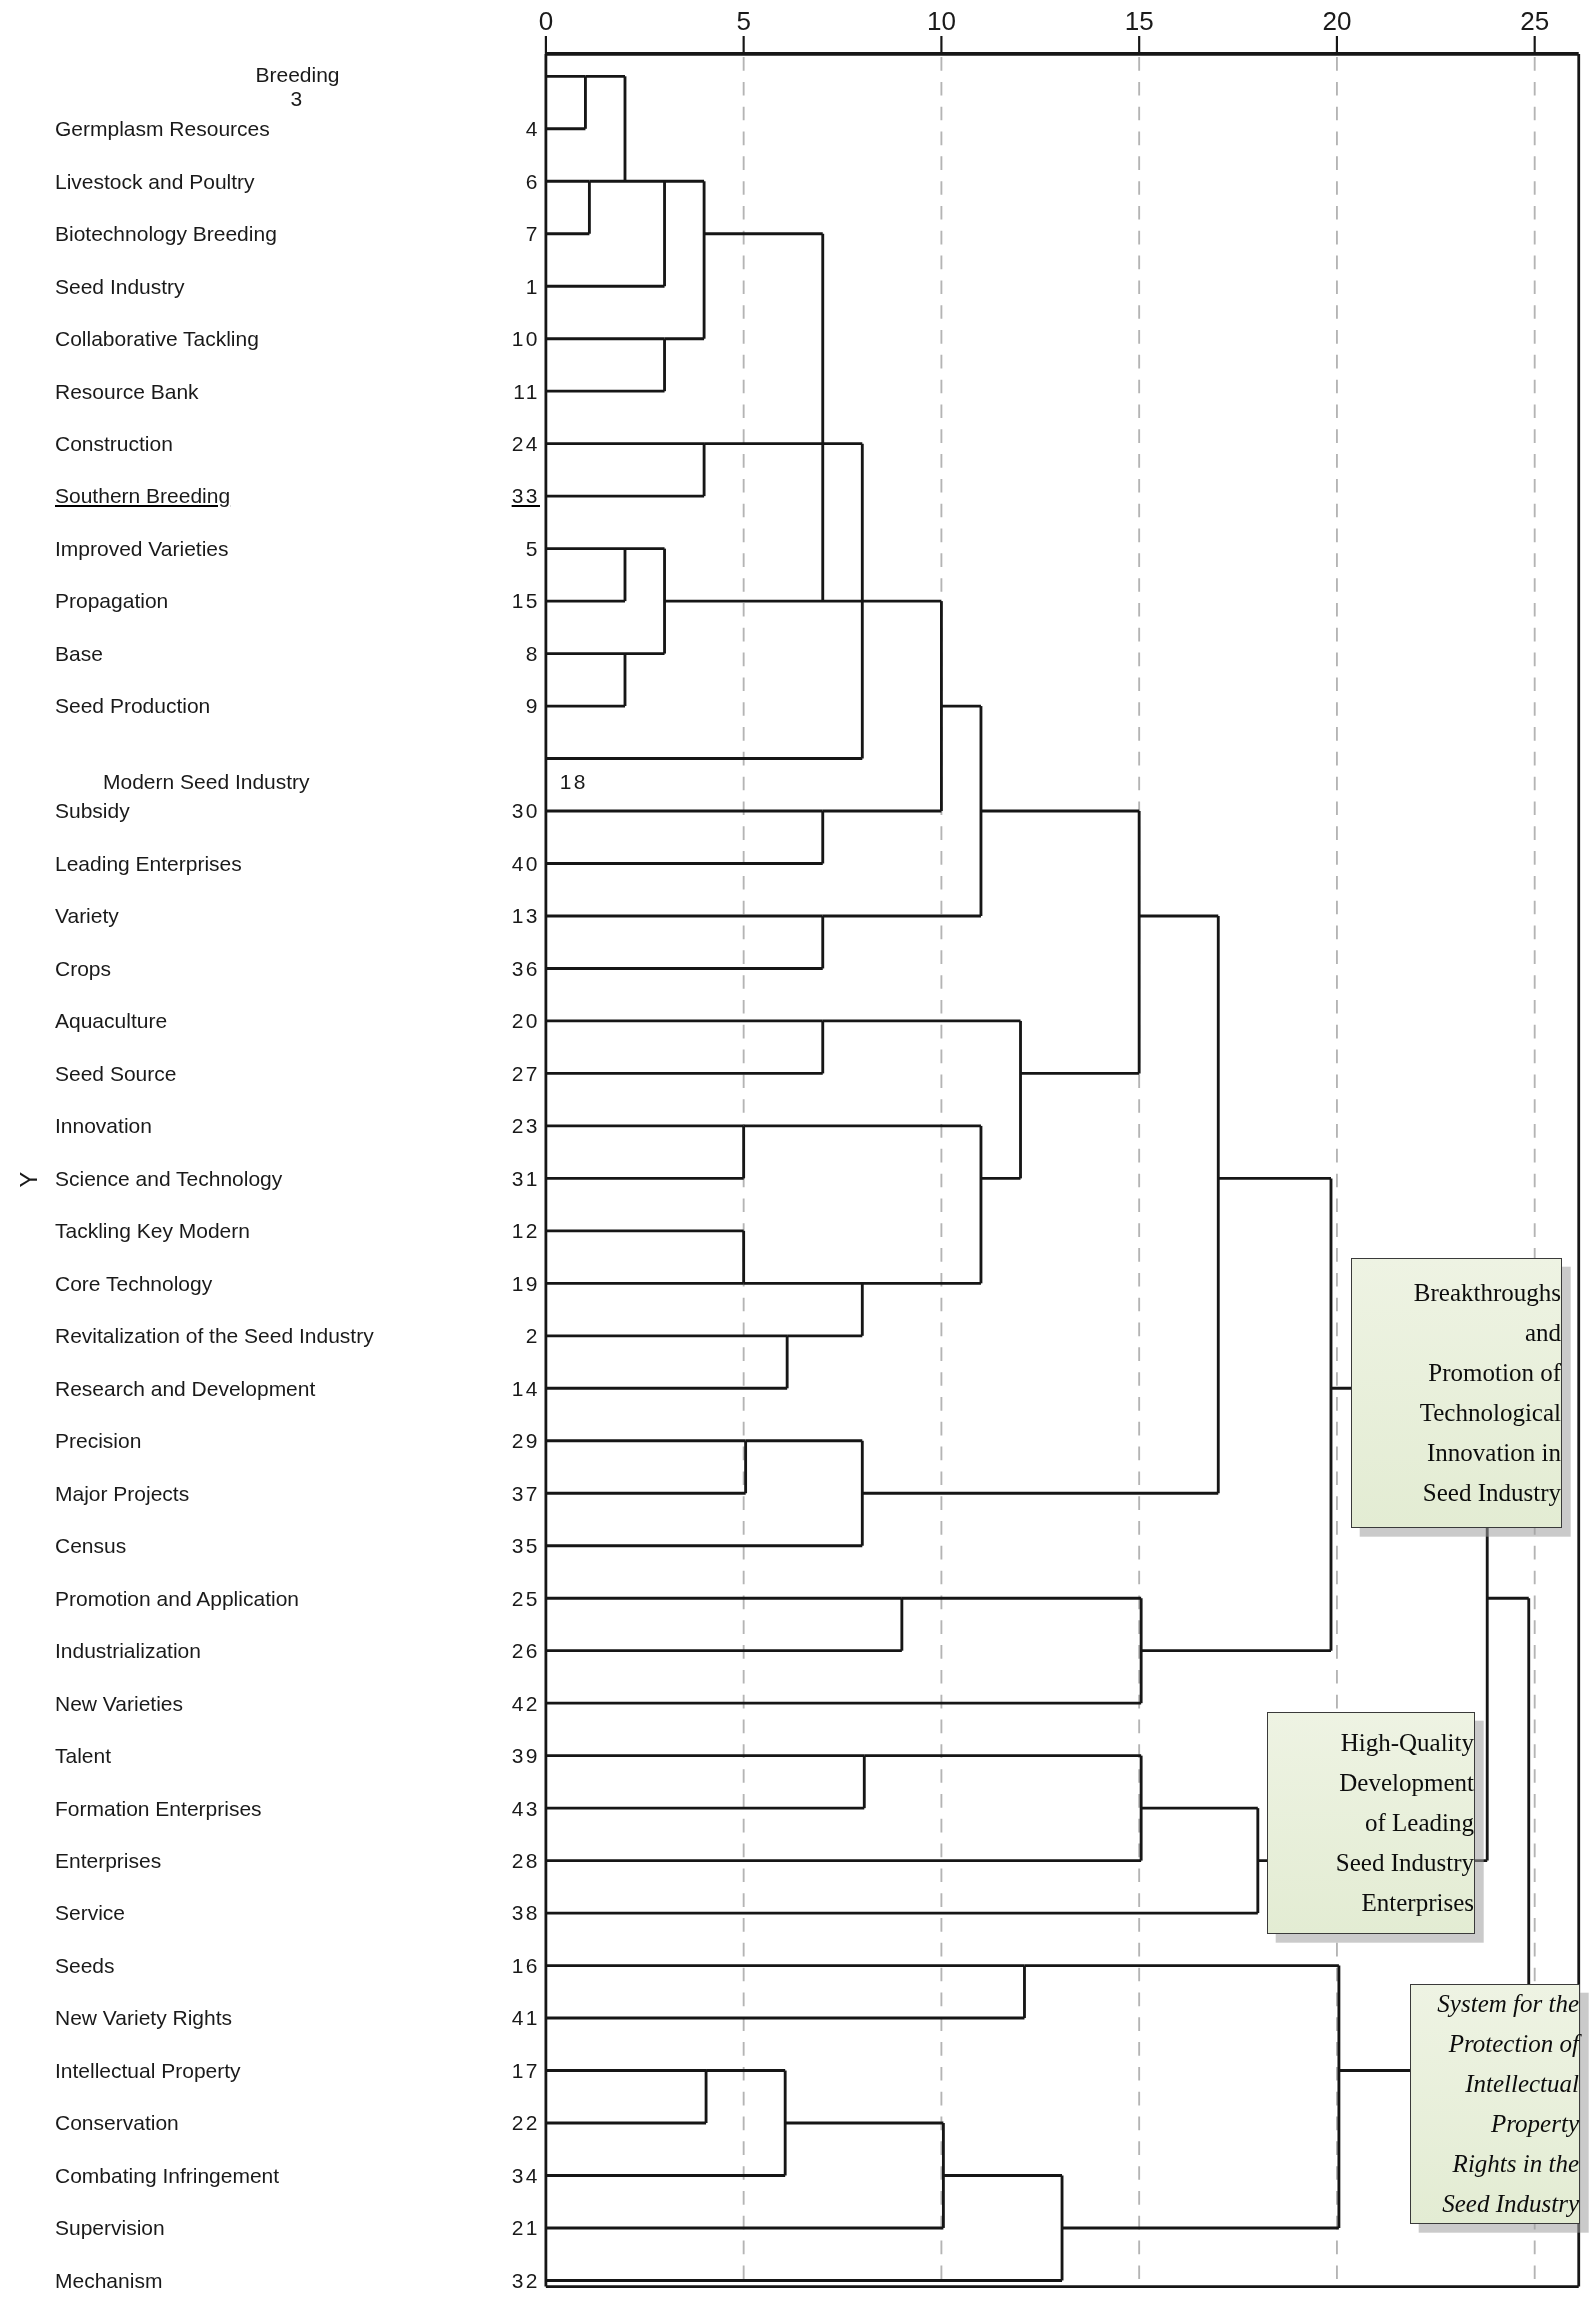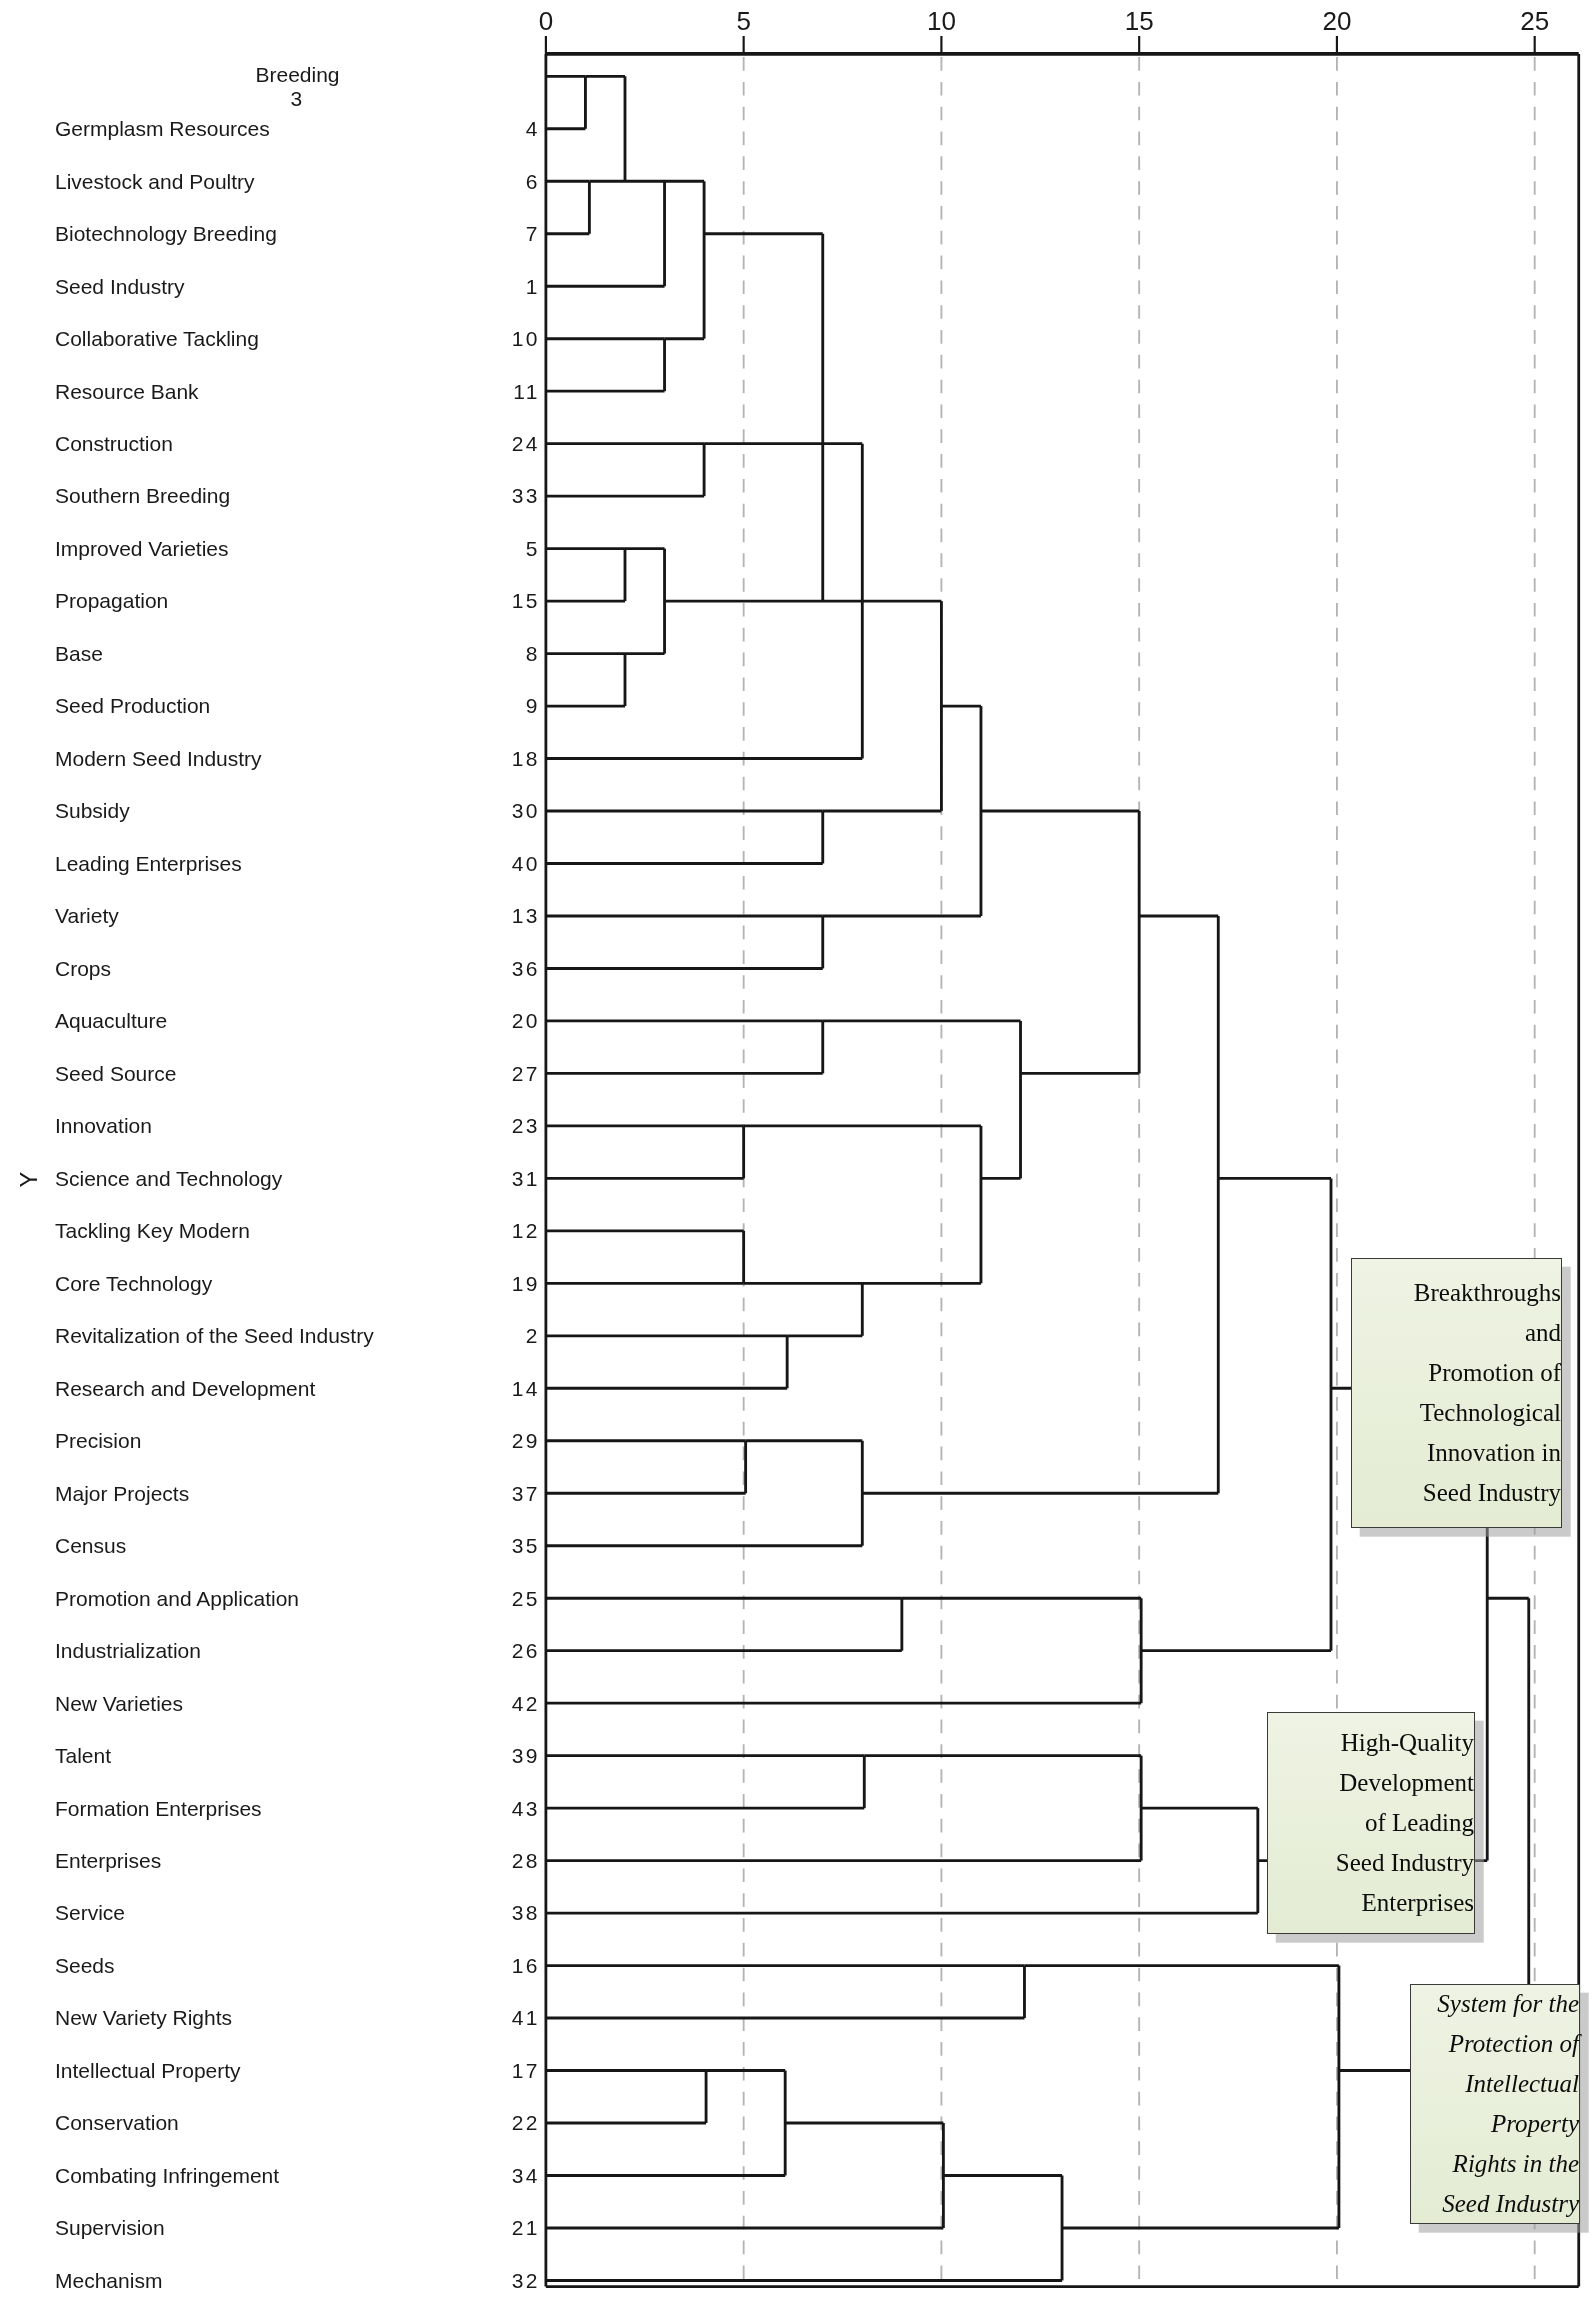--- a/index.html
+++ b/index.html
@@ -194,41 +194,41 @@
         <span class="ln">10</span>
       </div>
       <div class="leaf-row" style="top: 378px;">
         <span class="ll">Resource Bank</span>
         <span class="ln">11</span>
       </div>
       <div class="leaf-row" style="top: 430px;">
         <span class="ll">Construction</span>
         <span class="ln">24</span>
       </div>
-      <div class="leaf-row" style="top: 482px;">
+      <div class="leaf-row" style="top: 482px; text-decoration: underline;">
         <span class="ll">Southern Breeding</span>
         <span class="ln">33</span>
       </div>
       <div class="leaf-row" style="top: 535px;">
         <span class="ll">Improved Varieties</span>
         <span class="ln">5</span>
       </div>
       <div class="leaf-row" style="top: 587px;">
         <span class="ll">Propagation</span>
         <span class="ln">15</span>
       </div>
       <div class="leaf-row" style="top: 640px;">
         <span class="ll">Base</span>
         <span class="ln">8</span>
       </div>
       <div class="leaf-row" style="top: 692px;">
         <span class="ll">Seed Production</span>
         <span class="ln">9</span>
       </div>
-      <div class="leaf-row" style="top: 745px;">
+      <div class="leaf-row" style="top: 768px; margin-left: 48px;">
         <span class="ll">Modern Seed Industry</span>
         <span class="ln">18</span>
       </div>
       <div class="leaf-row" style="top: 797px;">
         <span class="ll">Subsidy</span>
         <span class="ln">30</span>
       </div>
       <div class="leaf-row" style="top: 850px;">
         <span class="ll">Leading Enterprises</span>
         <span class="ln">40</span>

